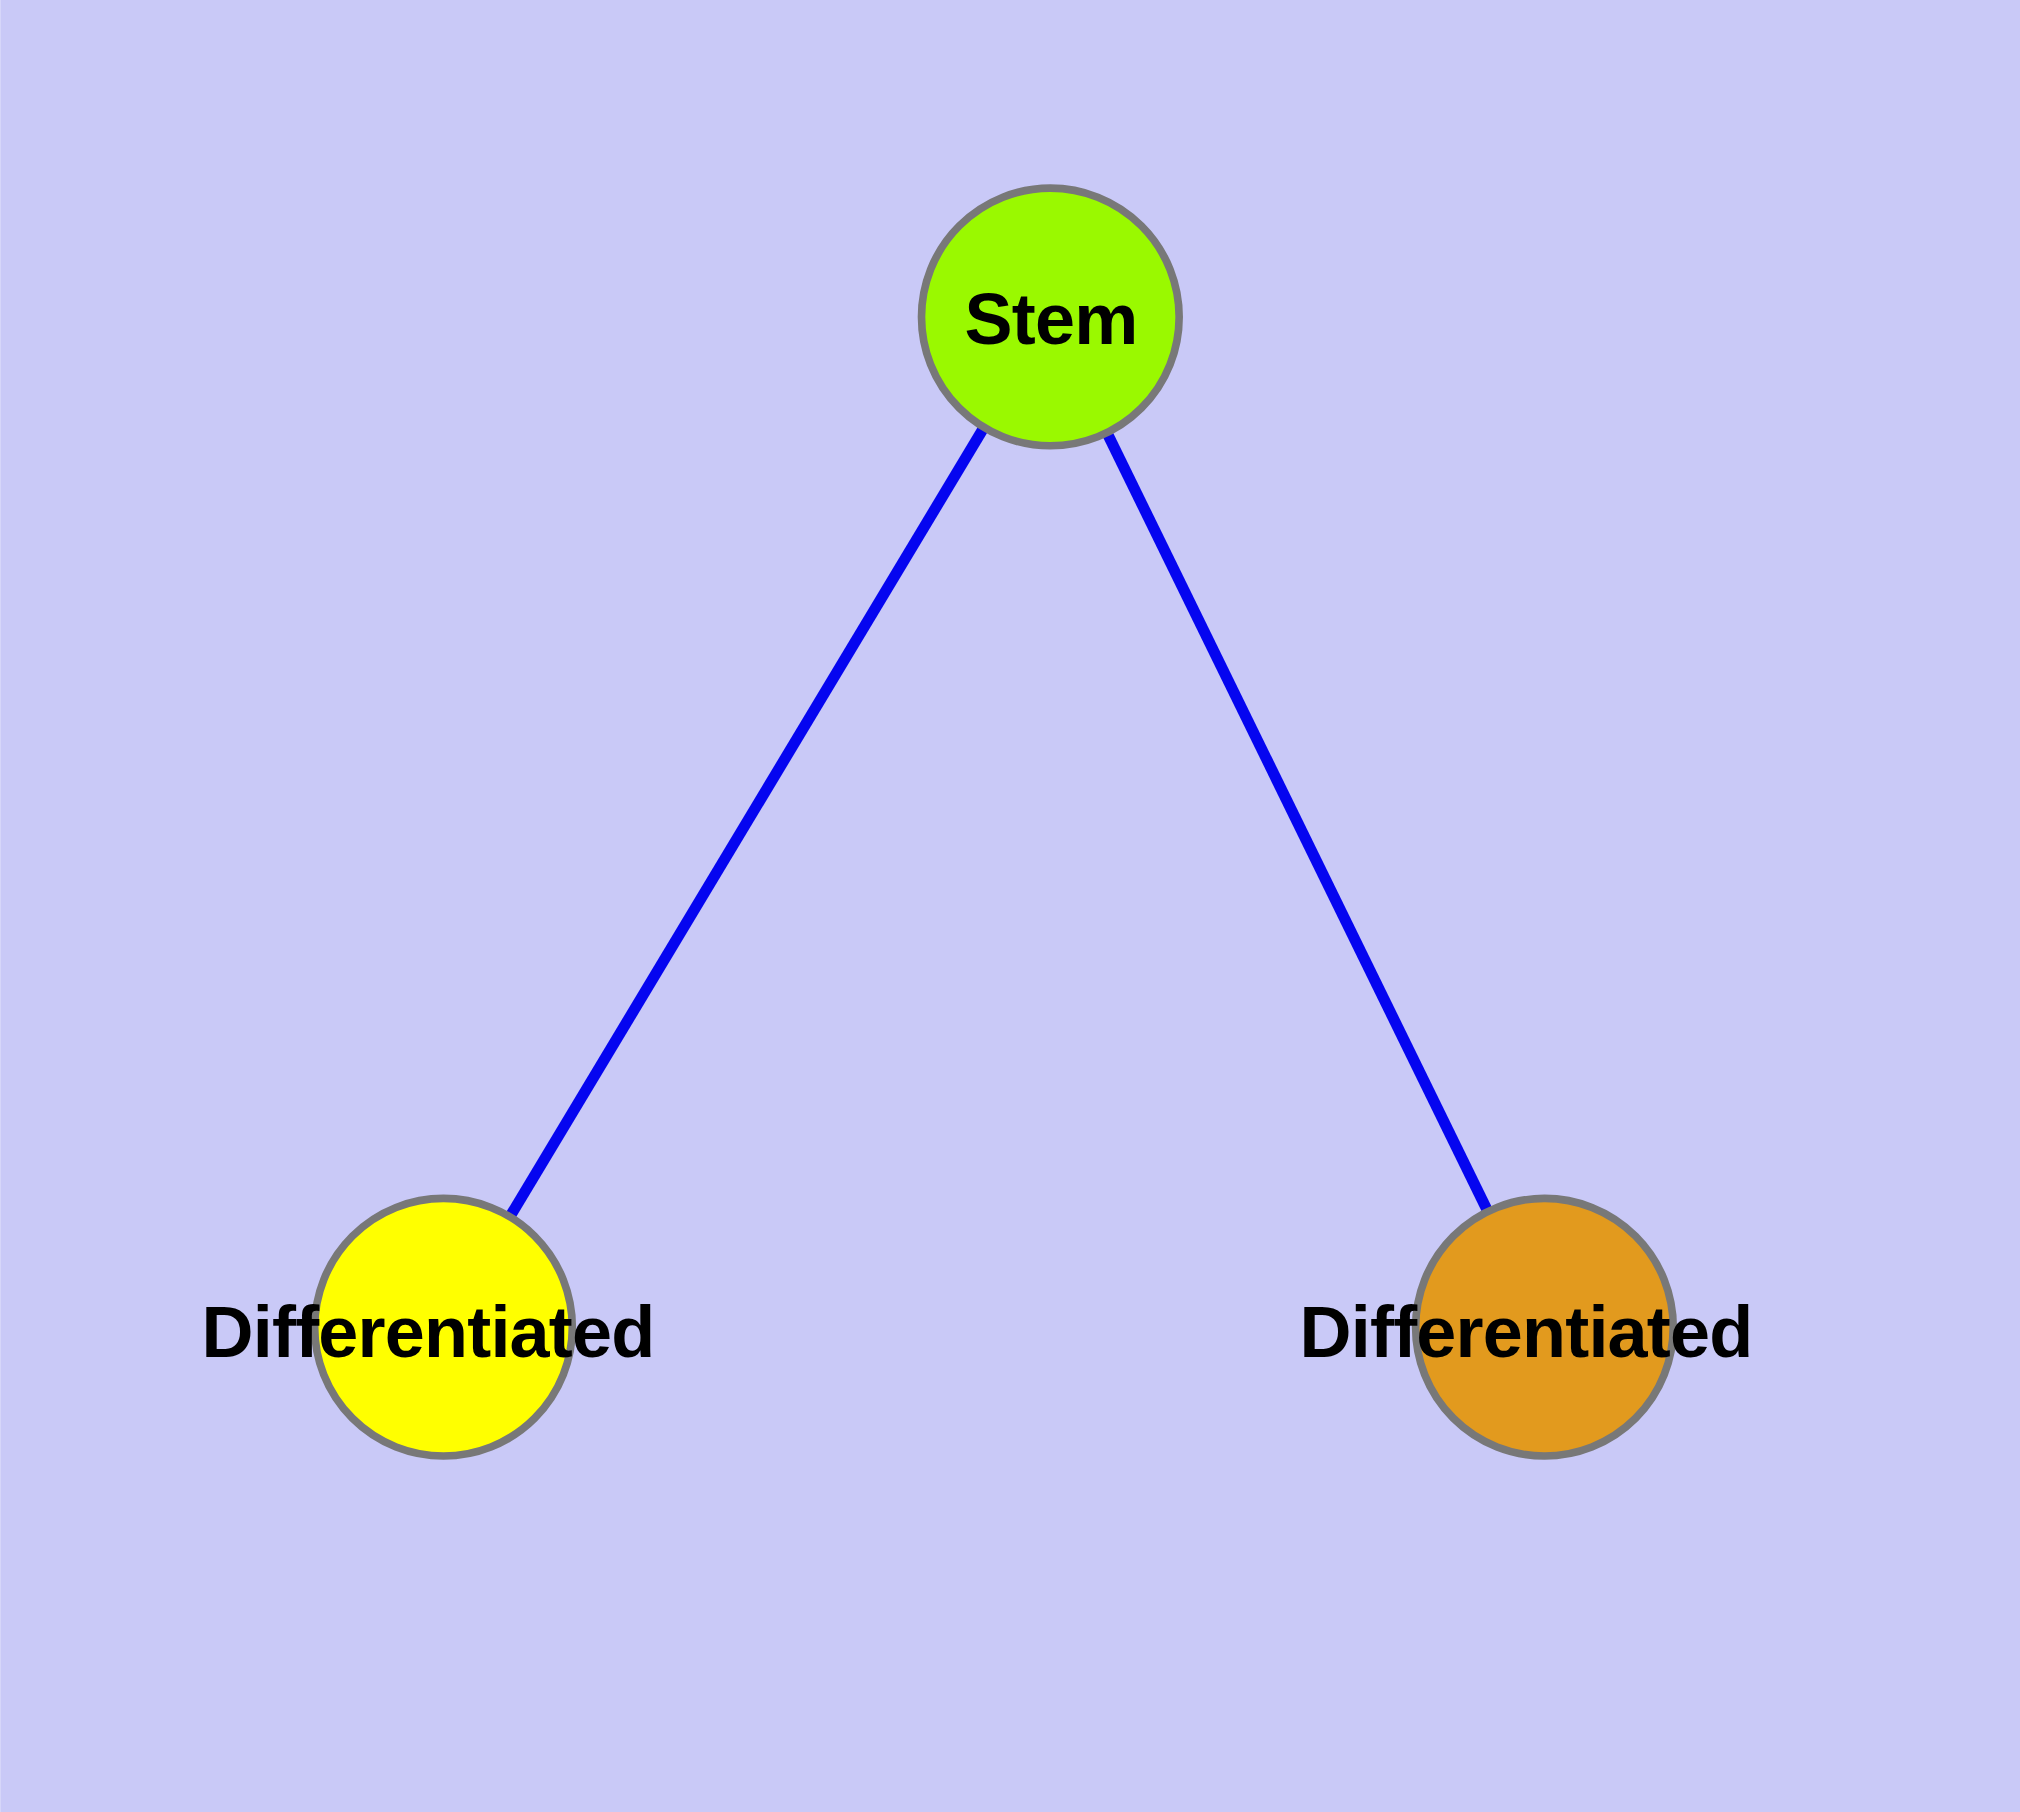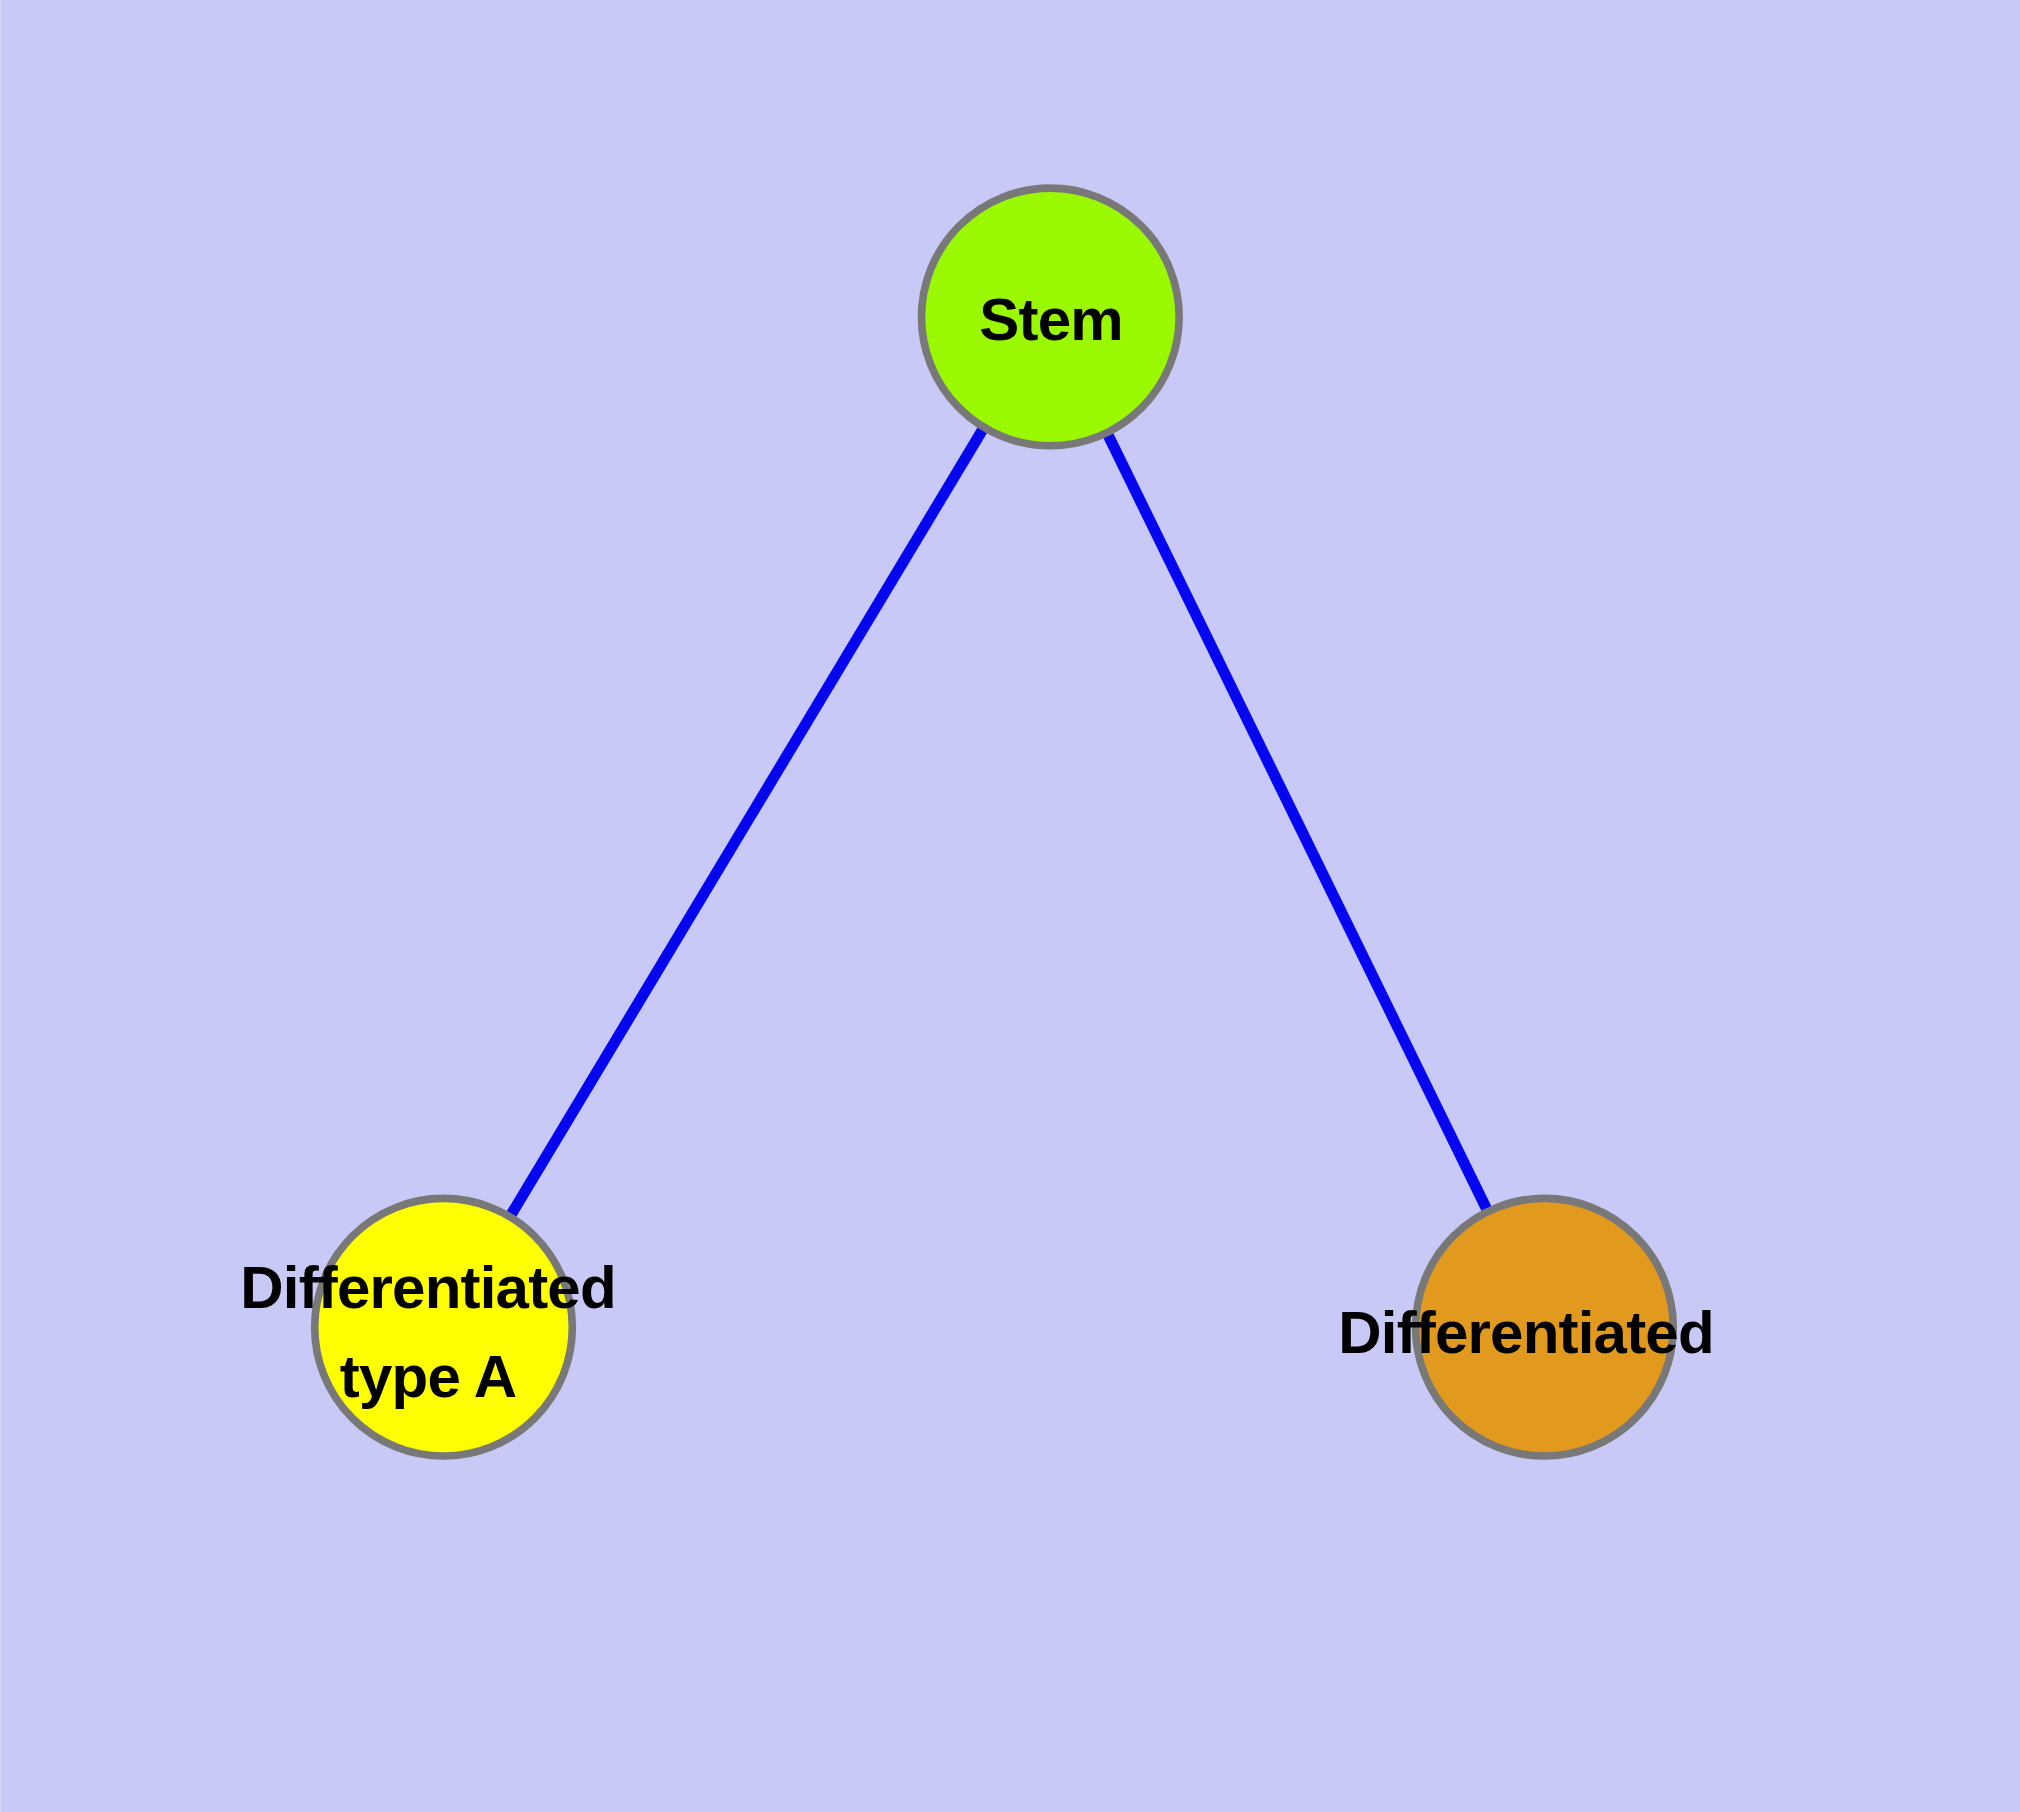--- a/index.html
+++ b/index.html
@@ -25,21 +25,21 @@
     fill: none;
   }
   .node-circle {
     stroke-width: 9px;
   }
   .node-label {
     position: absolute;
     transform: translate(-50%, -50%);
     text-align: center;
     font-weight: 700;
-    font-size: 60px;
+    font-size: 72px;
     line-height: 89px;
     color: #000000;
     white-space: nowrap;
     letter-spacing: -0.8px;
   }
 </style>
 </head>
 <body>
 
 <div class="canvas">
@@ -57,21 +57,20 @@
 
     <circle class="node-circle" cx="1822" cy="1566" r="152" fill="#E29A1E" stroke="#787878"></circle>
   </svg>
 
   <div class="node-label" style="left:1051px; top:319px;">
     <div>Stem</div>
   </div>
 
   <div class="node-label" style="left:428px; top:1332px;">
     <div>Differentiated</div>
-    <div>type A</div>
   </div>
 
   <div class="node-label" style="left:1526px; top:1332px;">
     <div>Differentiated</div>
   </div>
 
 </div>
 
 
 </body></html>

